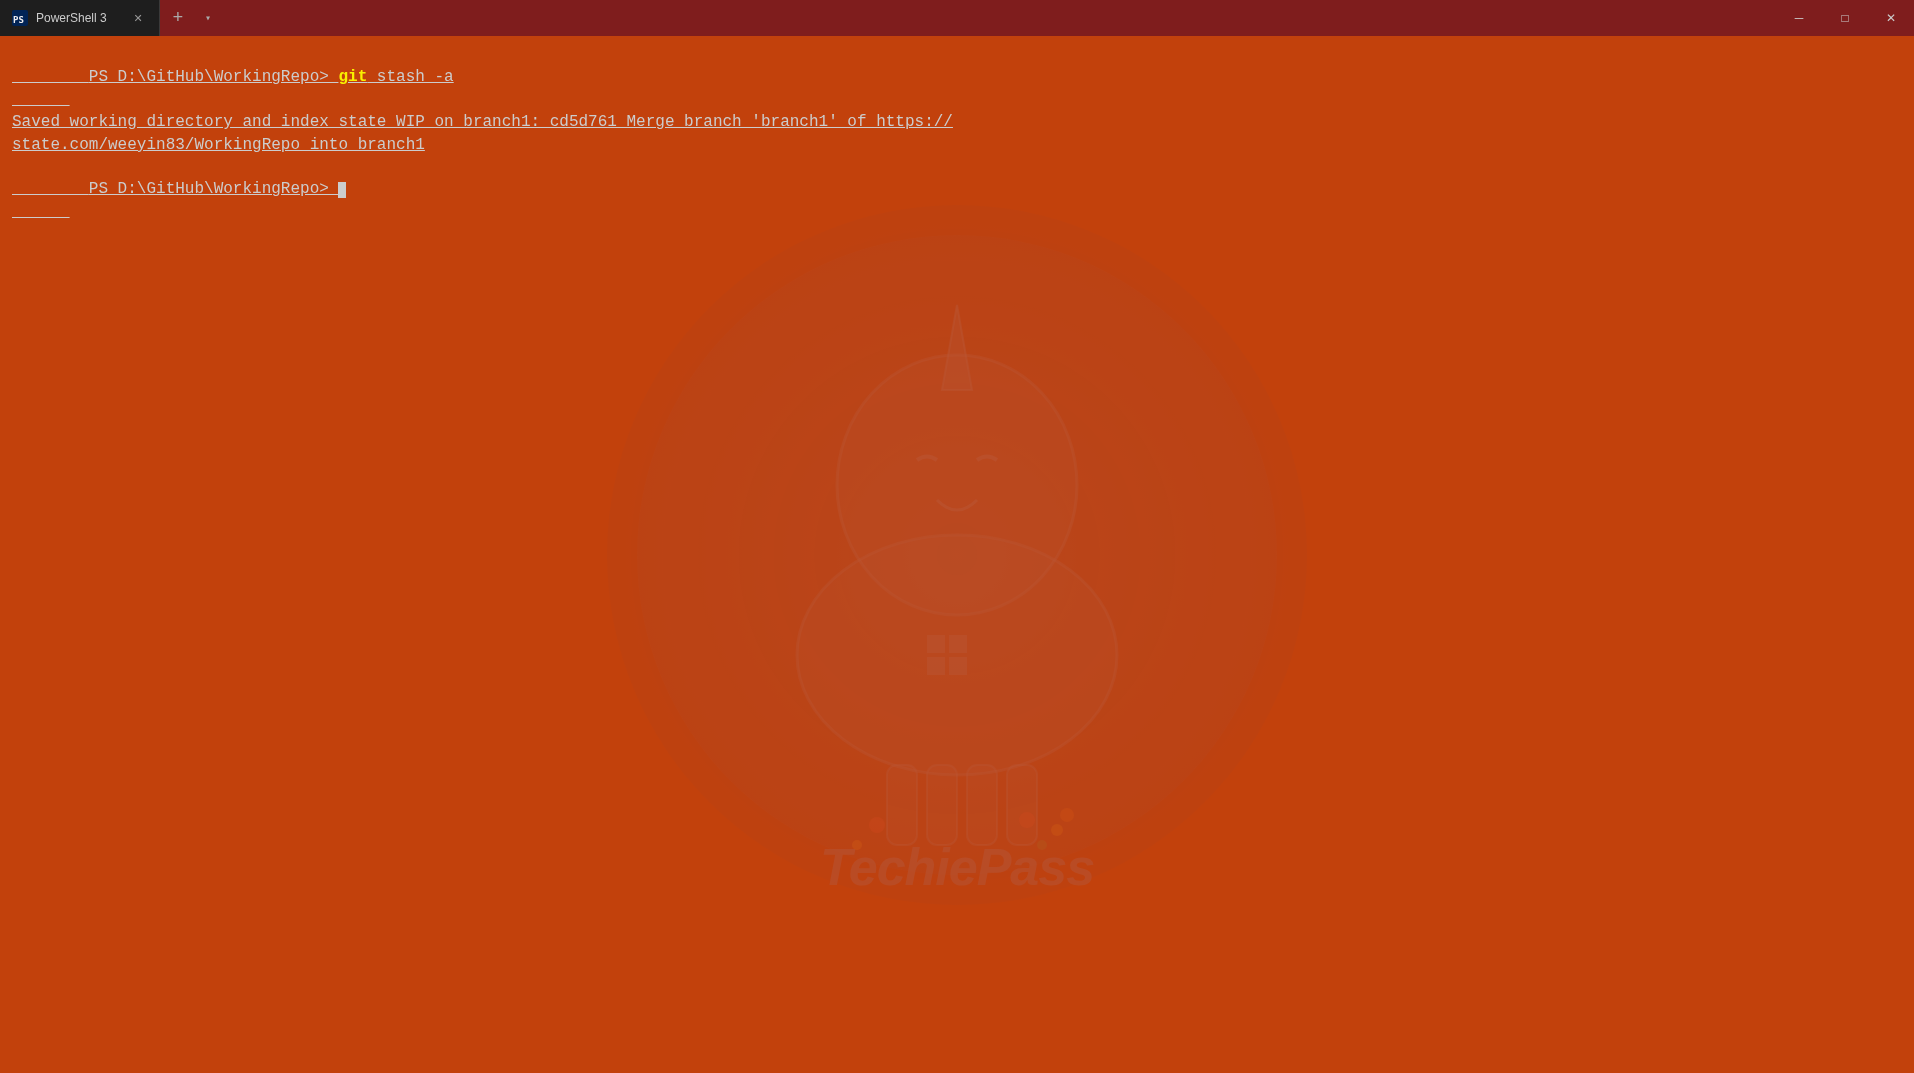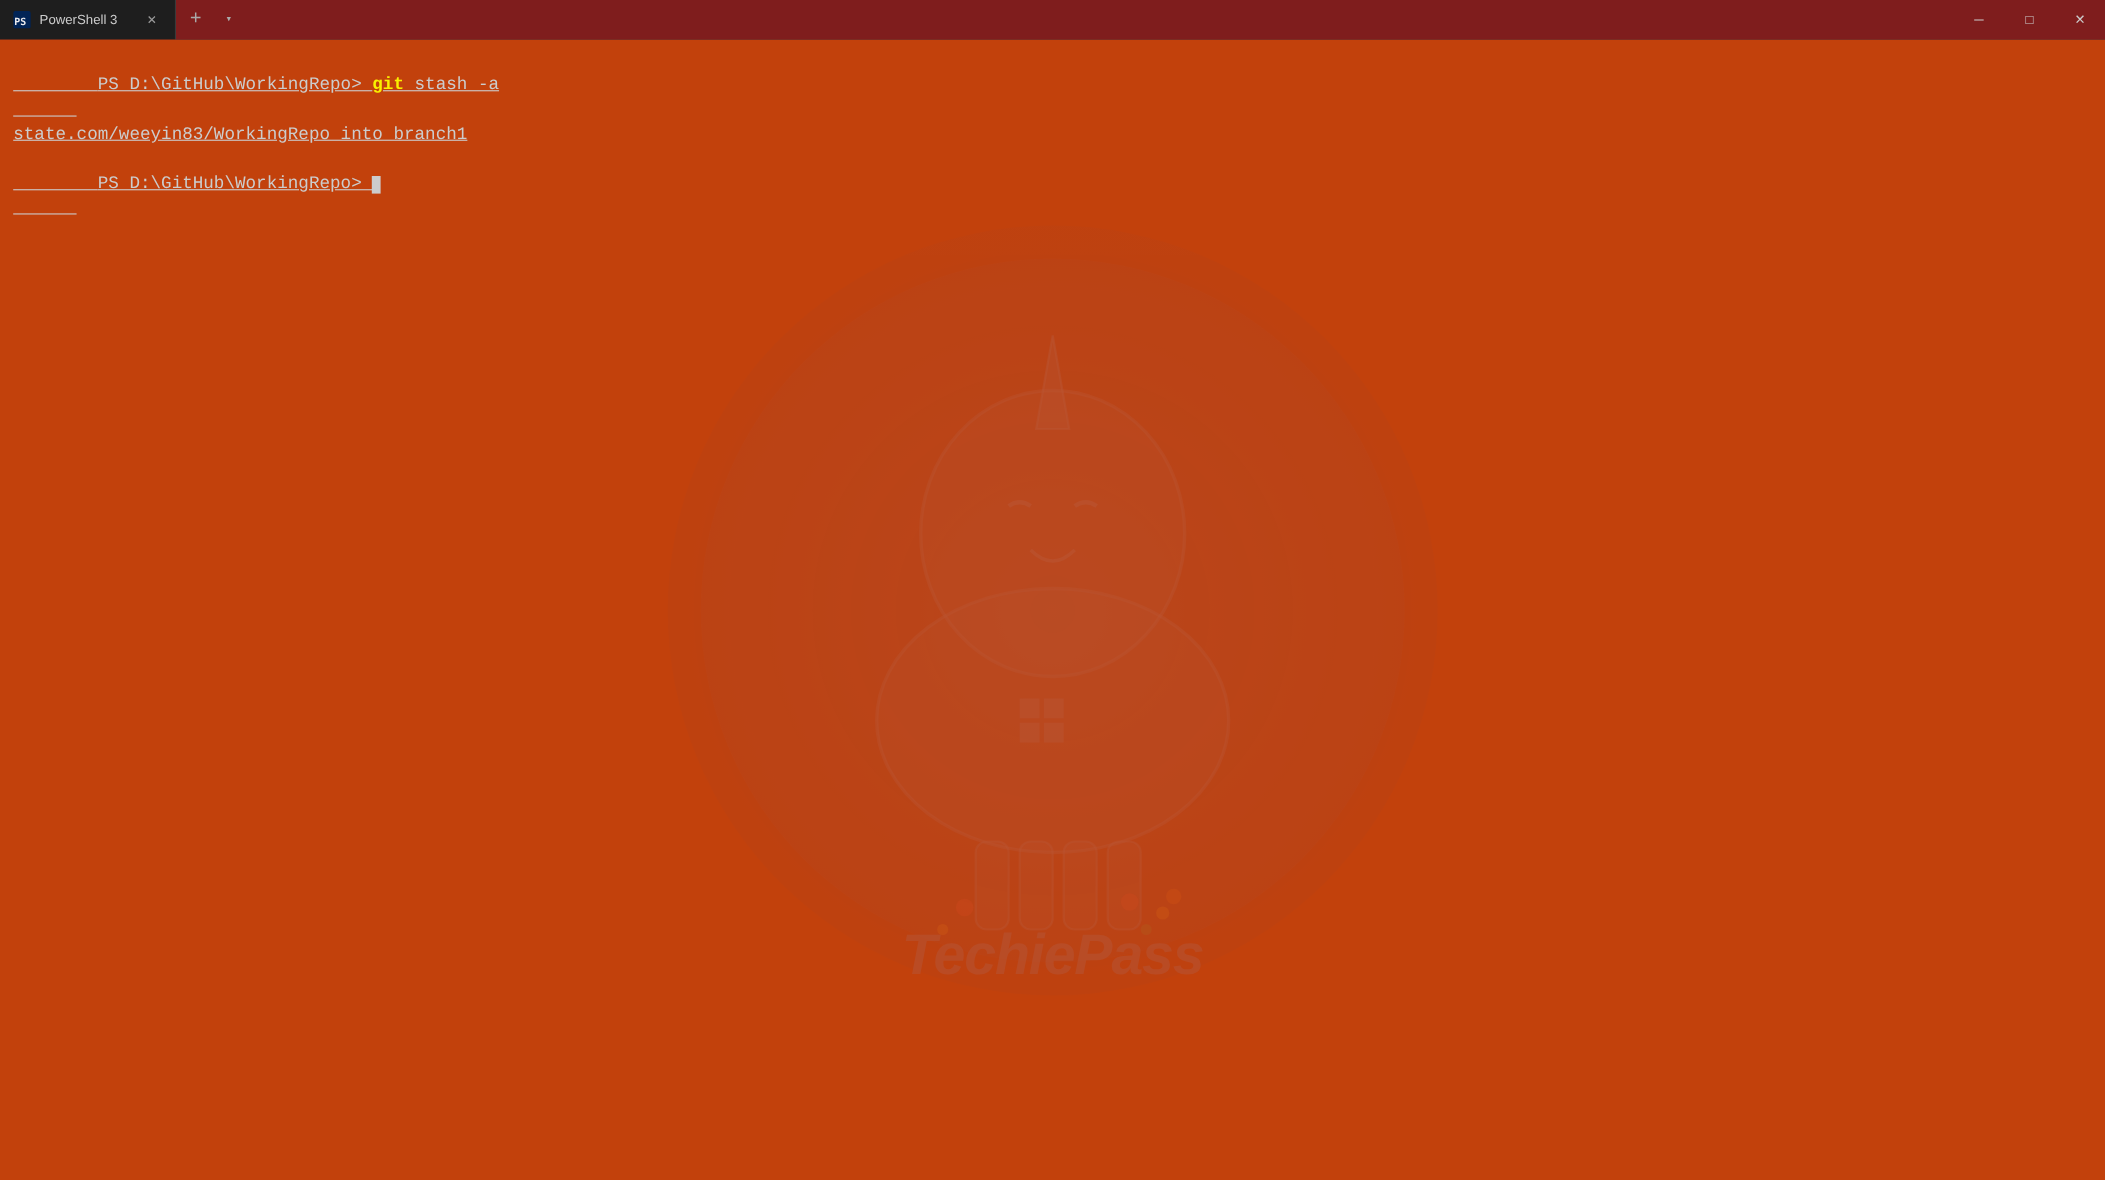--- a/index.html
+++ b/index.html
@@ -271,20 +271,21 @@
         </svg>
       </div>
     </div>
 
     <div>
 
       <span class="line">
         <span class="prompt">PS D:\GitHub\WorkingRepo&gt; </span><span class="cmd-git">git</span><span class="cmd-rest"> stash -a</span>
       </span>
 
+      <span class="line output-line">Saved working directory and index state WIP on branch1: cd5d761 Merge branch 'branch1' of https://</span>
 
       <span class="line output-line">state.com/weeyin83/WorkingRepo into branch1</span>
 
       <span class="line">
         <span class="prompt">PS D:\GitHub\WorkingRepo&gt; </span><span class="cursor"></span>
       </span>
     </div>
 
   </div>
 </div>

